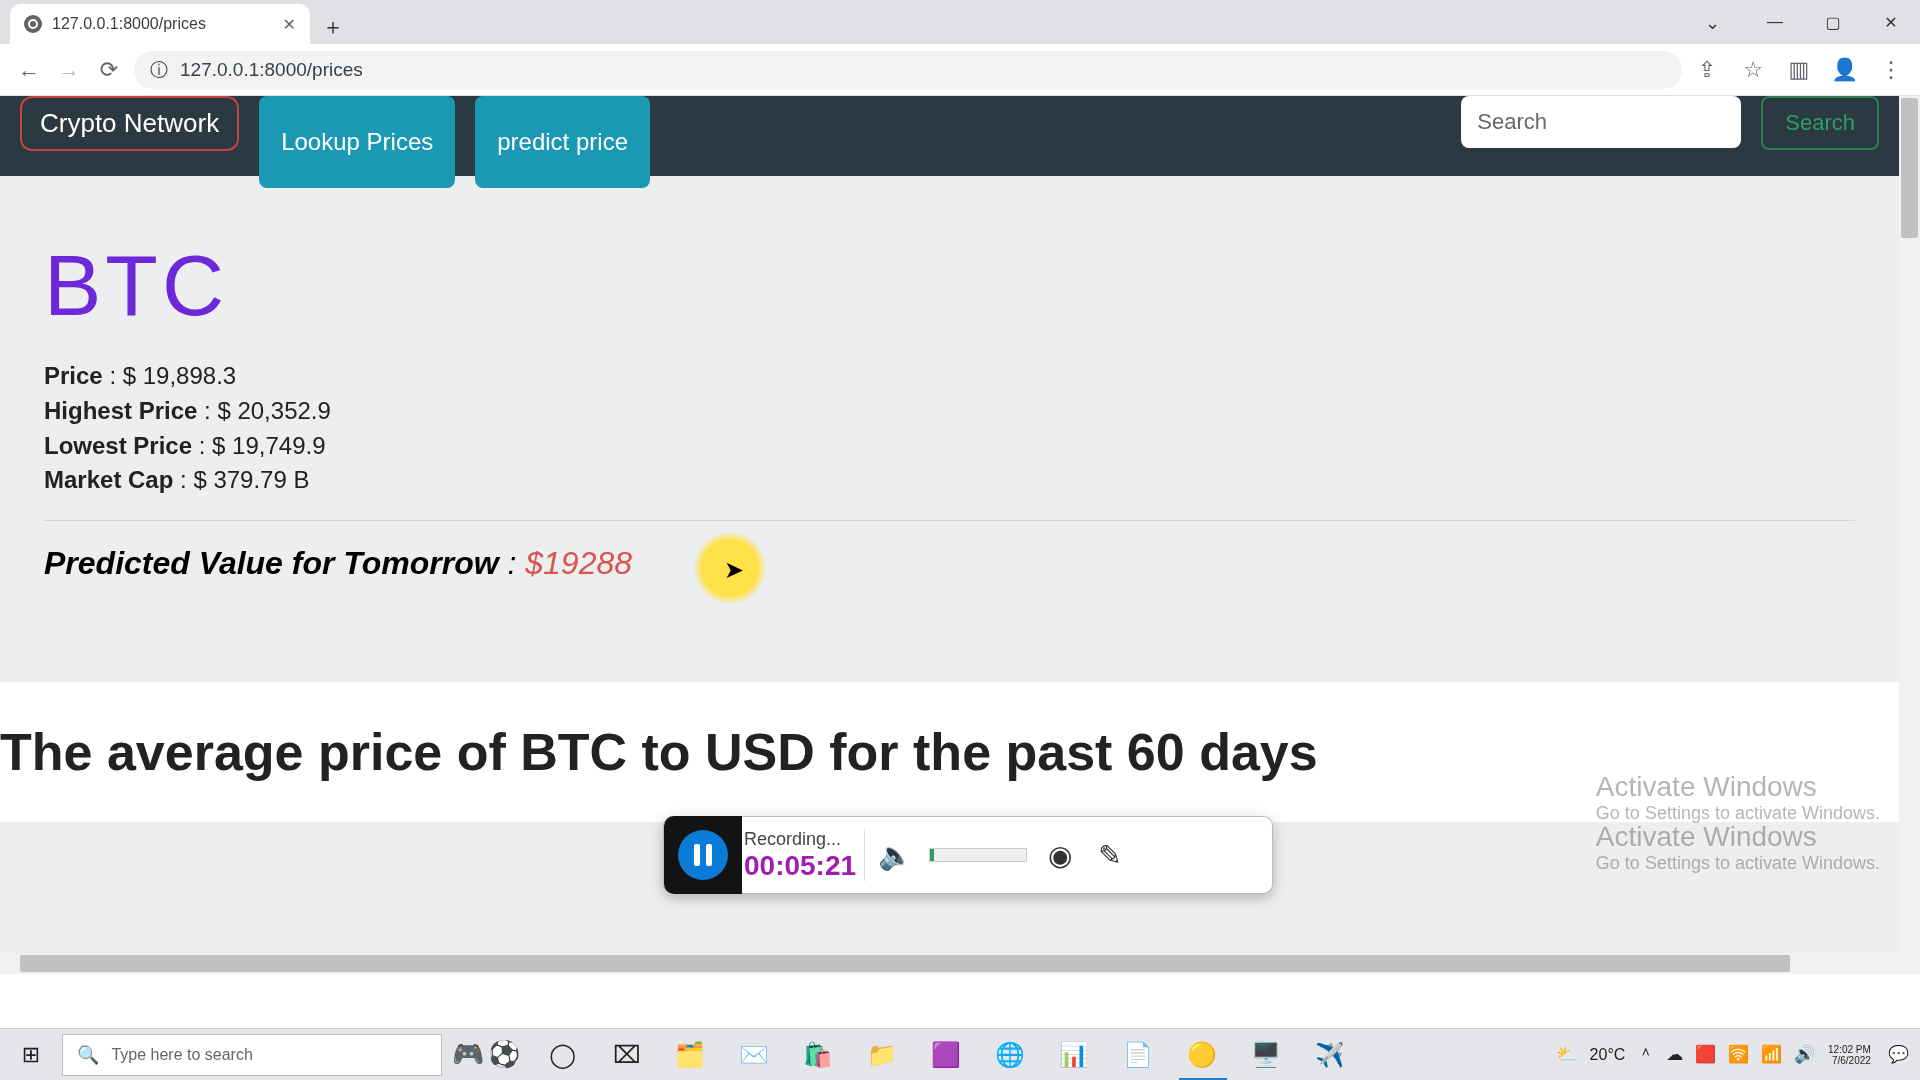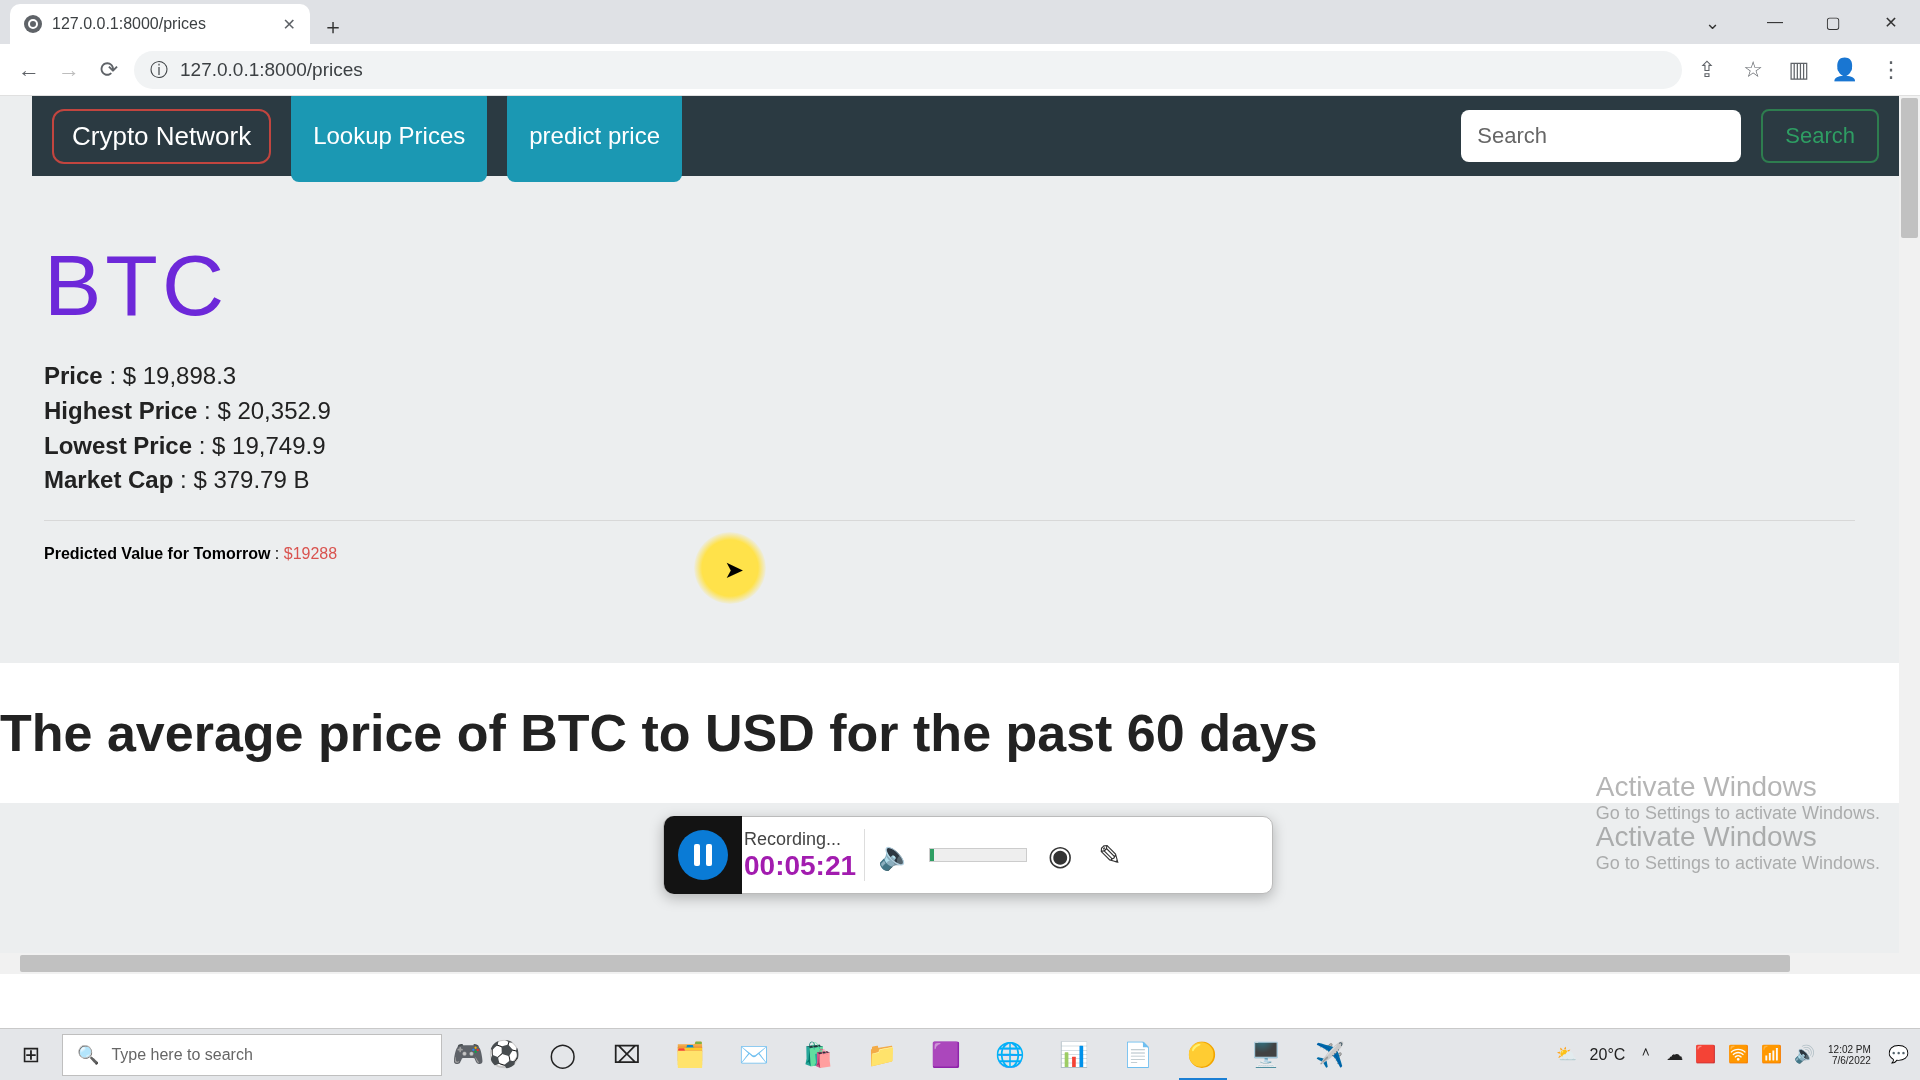--- a/index.html
+++ b/index.html
@@ -31,33 +31,33 @@
   .yt-ico { background: #f00; border-radius: 4px; position: relative; width: 22px; }
   .yt-ico::after { content: ""; position: absolute; left: 7px; top: 4px; border-left: 7px solid #fff; border-top: 5px solid transparent; border-bottom: 5px solid transparent; }
   .maps-ico { background: conic-gradient(#34a853 0 90deg,#4285f4 0 180deg,#ea4335 0 270deg,#fbbc04 0); border-radius: 50% 50% 50% 0; }
 
   
   .viewport { position: relative; height: 878px; overflow: hidden; background: #eceeef; }
   .vscrollbar { position: absolute; right: 0; top: 0; bottom: 0; width: 21px; background: #f1f1f1; }
   .vscrollbar .thumb { position: absolute; left: 2px; right: 2px; top: 2px; height: 140px; background: #c1c1c1; border-radius: 2px; }
   .page { position: absolute; left: 0; right: 21px; top: 0; }
 
-  .site-nav { background: #2b3a42; height: 80px; display: flex; align-items: center; padding: 0 20px; gap: 20px; margin-left: 32px; }
+  .site-nav { background: #2b3a42; height: 80px; display: flex; align-items: flex-start; padding: 0 20px; gap: 20px; }
   .brand { border: 2px solid #c2453f; color: #fff; font-size: 26px; padding: 10px 18px; border-radius: 12px; cursor: pointer; }
   .nav-btn { background: #1b98b3; color: #fff; font-size: 24px; padding: 32px 22px; border-radius: 8px; cursor: pointer; }
   .nav-spacer { flex: 1; }
   .search-box { background: #fff; width: 280px; height: 52px; border-radius: 8px; display: flex; align-items: center; padding: 0 16px; font-size: 22px; color: #666; }
   .search-btn { border: 2px solid #2e7d4f; color: #2e9e63; font-size: 22px; padding: 12px 22px; border-radius: 8px; cursor: pointer; }
 
   .content-pad { padding: 60px 44px 20px; }
   .sym { font-size: 86px; font-weight: 300; color: #6d28d9; letter-spacing: 4px; margin-bottom: 24px; }
   .stat { font-size: 24px; line-height: 1.45; color: #222; }
   .stat b { font-weight: 700; }
   hr.sep { border: none; border-top: 1px solid #d8d8d8; margin: 22px 0 24px; }
-  .pred { font-size: 16px; }
+  .pred { font-size: 32px; font-style: italic; }
   .pred b { font-weight: 700; }
   .pred .val { color: #d9534f; }
 
   .chart-section { background: #fff; margin-top: 80px; padding: 40px 0; }
   .chart-title { text-align: left; font-size: 52px; font-weight: 700; color: #222; }
 
   .hscrollbar { position: absolute; left: 0; right: 21px; bottom: 0; height: 21px; background: #f1f1f1; }
   .hscrollbar .thumb { position: absolute; top: 2px; bottom: 2px; left: 20px; width: 1770px; background: #c1c1c1; border-radius: 2px; }
 
   

